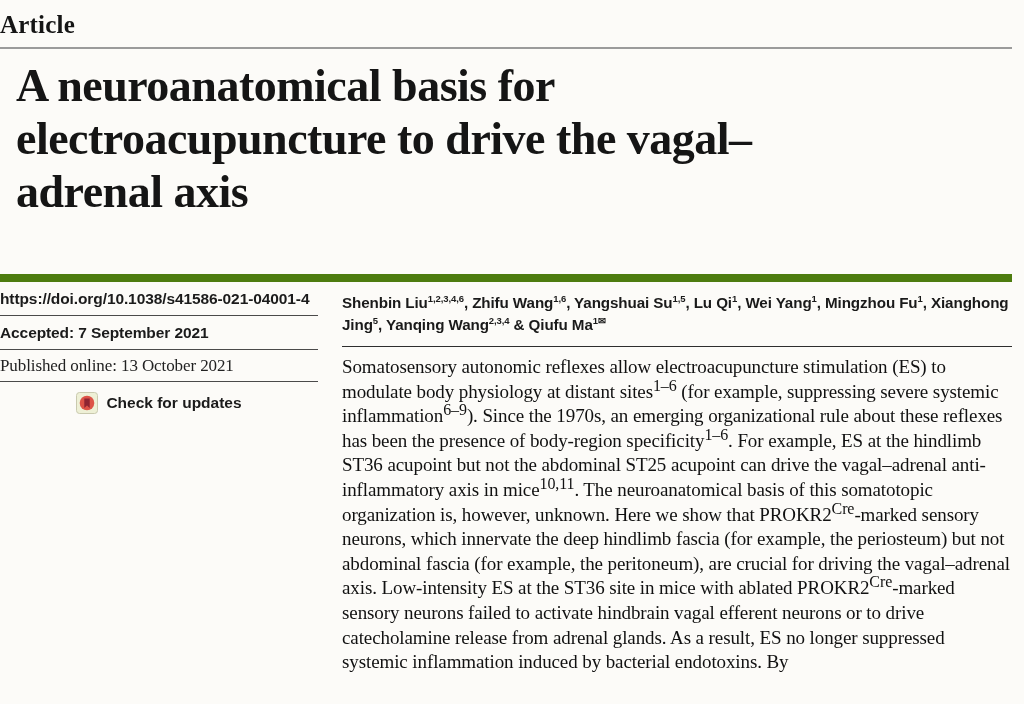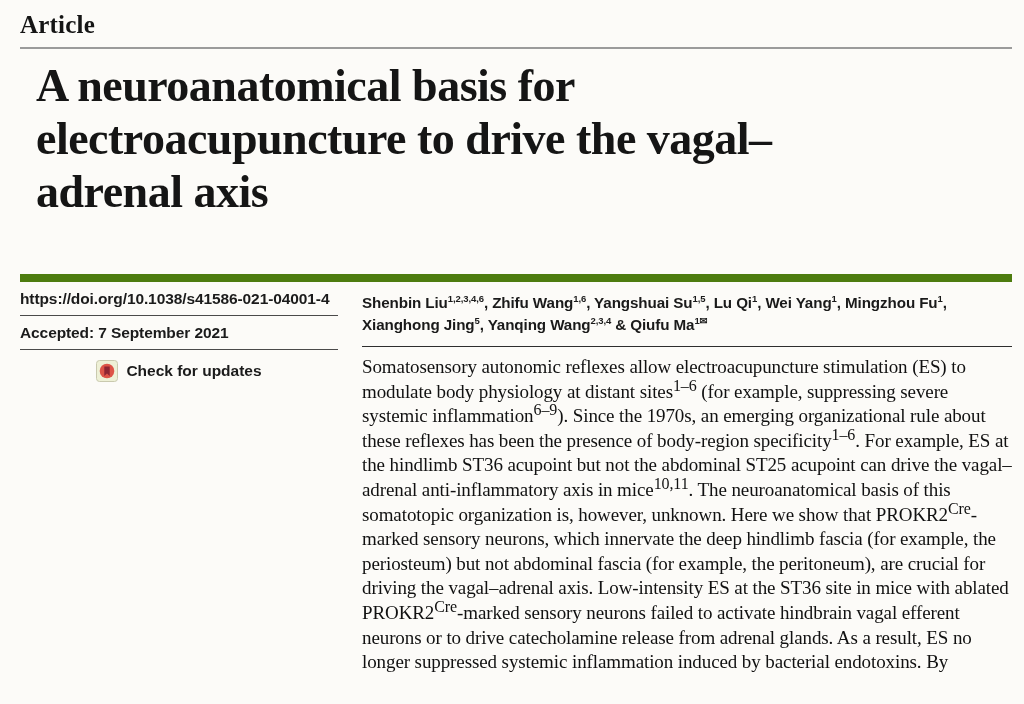--- a/index.html
+++ b/index.html
@@ -2,21 +2,21 @@
 <html><head>
 <meta charset="utf-8">
 <style>
   html,body{margin:0;padding:0}
   body{
     width:1024px;height:704px;overflow:hidden;
     background:#fcfbf8;color:#151515;
     font-family:"Liberation Sans",sans-serif;
     -webkit-font-smoothing:antialiased;
   }
-  .page{padding:10px 12px 0 20px}
+  .page{padding:10px 12px 0 0}
 
   .kicker{
     font-family:"Liberation Serif",serif;
     font-weight:700;font-size:25px;line-height:30px;letter-spacing:.2px;
   }
   .kicker-rule{border:none;border-top:2px solid #9b9b9b;margin:7px 0 0}
 
   .title{
     font-family:"Liberation Serif",serif;
     font-weight:700;font-size:46px;line-height:53px;
@@ -70,20 +70,21 @@
   <div class="kicker">Article</div>
   <hr class="kicker-rule">
 
   <h1 class="title">A neuroanatomical basis for<br>electroacupuncture to drive the vagal–<br>adrenal axis</h1>
 
   <div class="cols">
 
     <div class="meta">
       <div class="meta-row link">https://doi.org/10.1038/s41586-021-04001-4</div>
       <div class="meta-row">Accepted: 7 September 2021</div>
+      <div class="meta-row serif">Published online: 13 October 2021</div>
       <div class="check-row">
         <span>
           <svg width="22" height="22" viewBox="0 0 22 22" aria-hidden="true">
             <rect x="0.5" y="0.5" width="21" height="21" rx="3" fill="#eef0d6" stroke="#c9c9ae"></rect>
             <circle cx="11" cy="11" r="7.3" fill="#dd5347"></circle>
             <path d="M8.3 6.4 h5.4 v9.6 l-2.7 -2.4 -2.7 2.4 z" fill="#8e2432"></path>
           </svg>
         </span>
         <span>Check for updates</span>
       </div>

